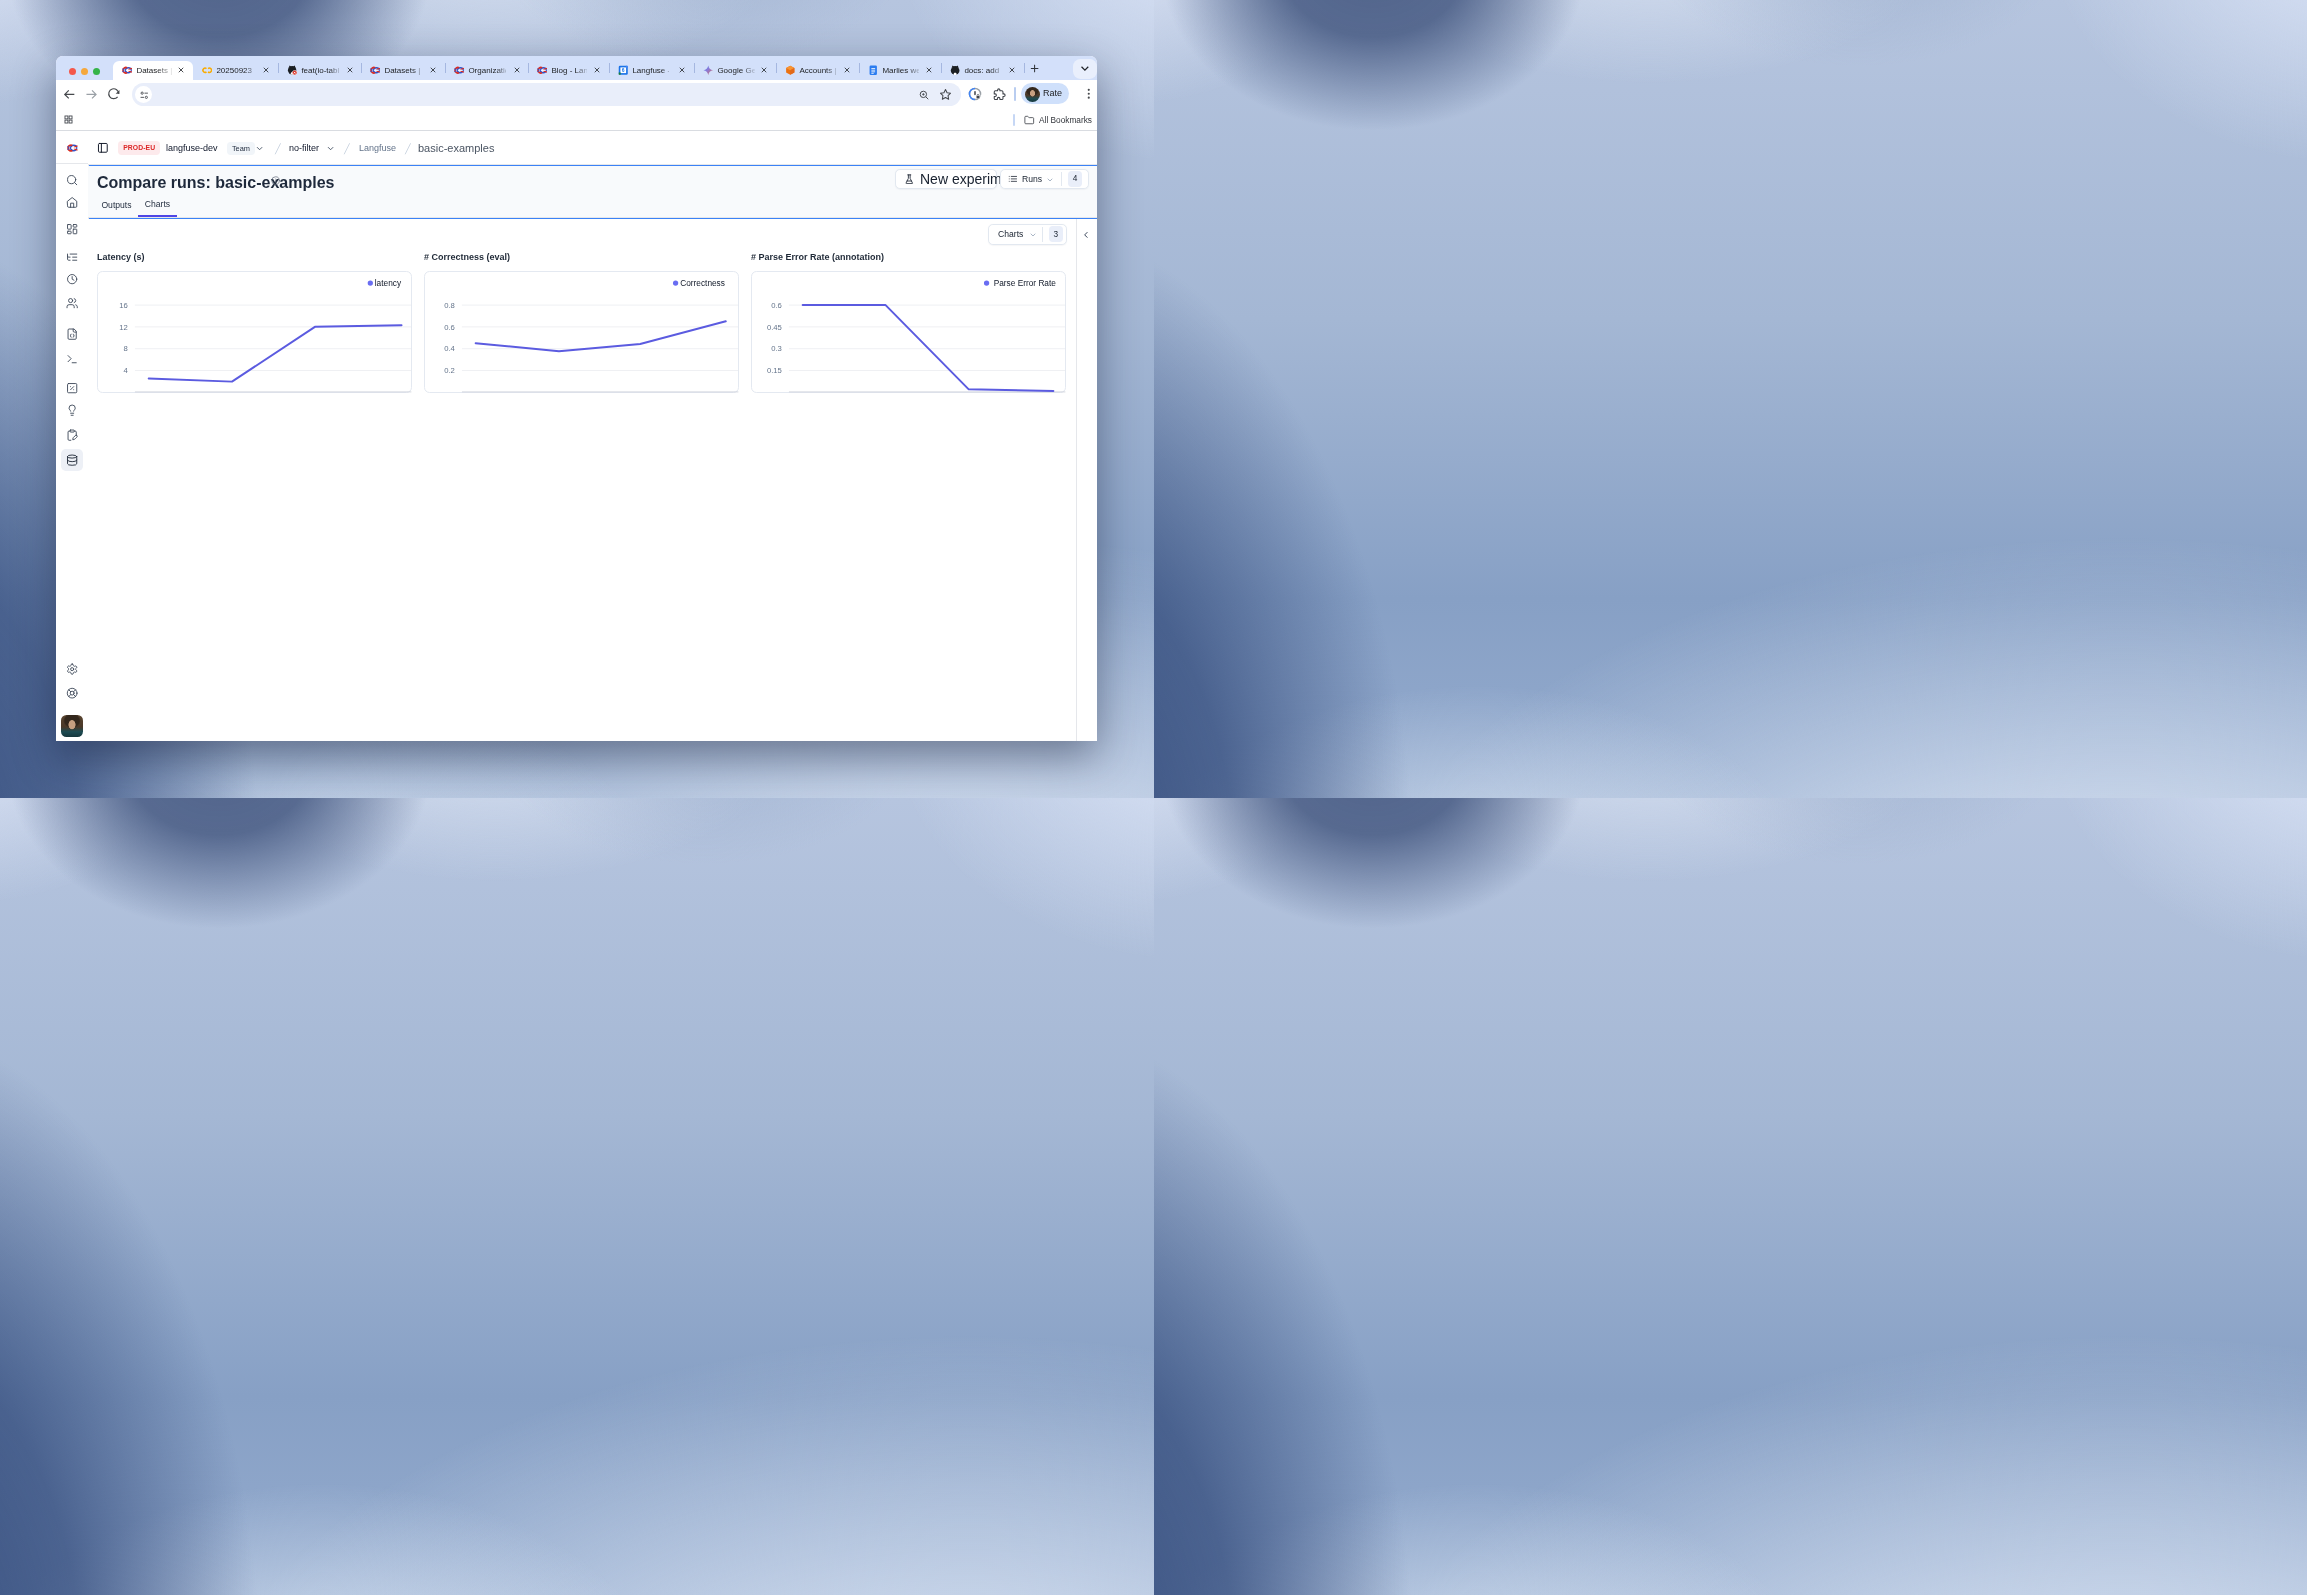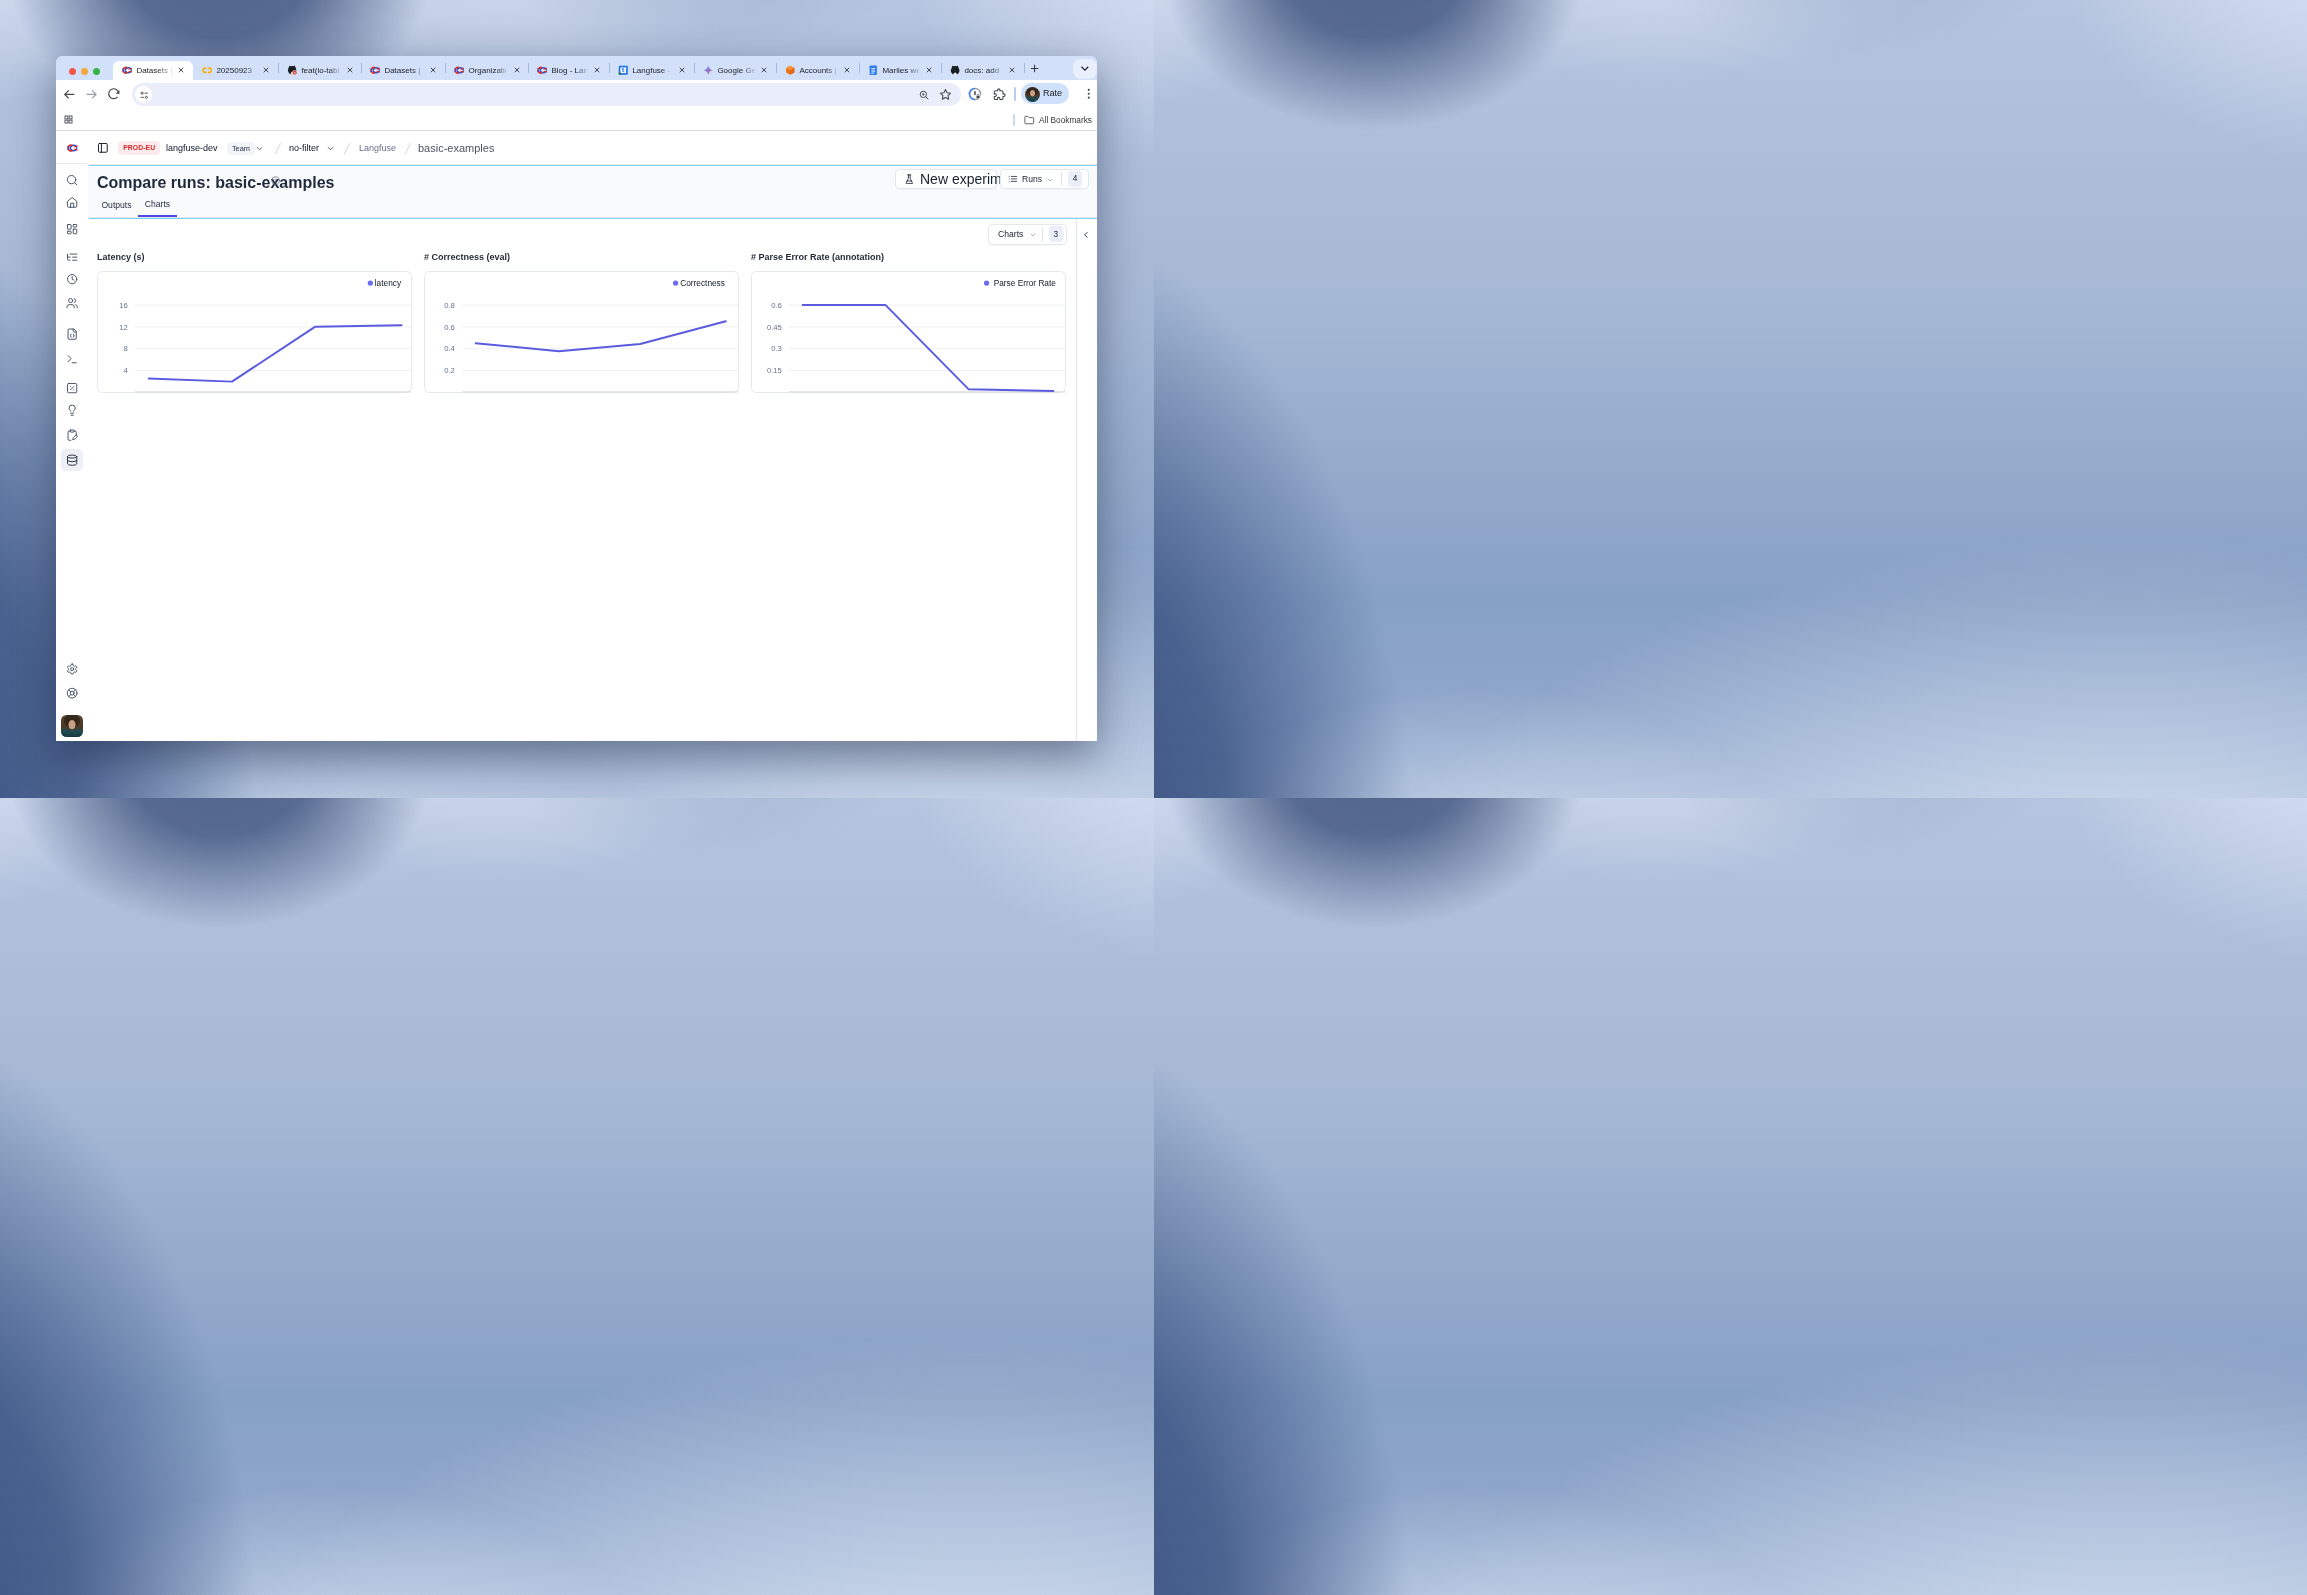--- a/index.html
+++ b/index.html
@@ -33,21 +33,21 @@
 .tab .ttl { position:absolute; left:23.4px; top:0; height:19.7px; line-height:19.7px; font-size:8px; color:#1c1e21; white-space:nowrap; overflow:hidden; }
 .tab .fade { position:absolute; top:1.2px; height:17px; width:16px; background:linear-gradient(to right, rgba(211,224,250,0), #d3e0fa 85%); }
 .tab.active .fade { background:linear-gradient(to right, rgba(255,255,255,0), #fff 85%); }
 .tab .x { position:absolute; top:5.8px; width:8px; height:8px; color:#2c2e33; }
 .tab .x svg { display:block; }
 .tabdiv { position:absolute; top:7.4px; width:0.9px; height:9.8px; background:#a5b7e0; }
 .tbi svg { display:block; }
 .urlbar { position:absolute; left:76px; top:27px; width:829px; height:22.5px; border-radius:11.4px; background:#e9eefa; }
 .toolbar-bg { position:absolute; left:0; top:24px; width:100%; height:29px; background:#fff; }
 .bookmarks { position:absolute; left:0; top:53px; width:100%; height:22px; background:#fff; border-bottom:0.6px solid #d9dce1; }
-.app { position:absolute; left:0; top:75px; width:100%; height:610px; background:#7dd3fc; }
+.app { position:absolute; left:0; top:75px; width:100%; height:610px; background:#3b82f6; }
 .side { position:absolute; left:0; top:0; width:32px; height:100%; background:#fff; }
 .sideborder { position:absolute; left:32px; top:0; width:0.6px; height:100%; background:#e5e7eb; }
 .sic { position:absolute; left:9.8px; width:12.3px; height:12.3px; color:#3f4a5a; }
 .sic svg { display:block; }
 .main { position:absolute; left:32px; top:0; width:1009px; height:100%; }
 .crumbs { position:absolute; left:0; top:0; width:100%; height:34px; border-bottom:0.6px solid #e5e7eb; background:#fff; }
 .phead { position:absolute; left:0; top:35px; width:100%; height:52px; background:#f8fafc; border-bottom:0.6px solid #e5e7eb; }
 .content { position:absolute; left:0; top:88px; width:100%; height:522px; background:#fff; }
 .rail { position:absolute; right:0; top:0; width:21.5px; height:100%; background:#fff; border-left:0.6px solid #e5e7eb; }
 .ctitle { position:absolute; top:33px; font-size:9px; font-weight:700; color:#1f2937; }

